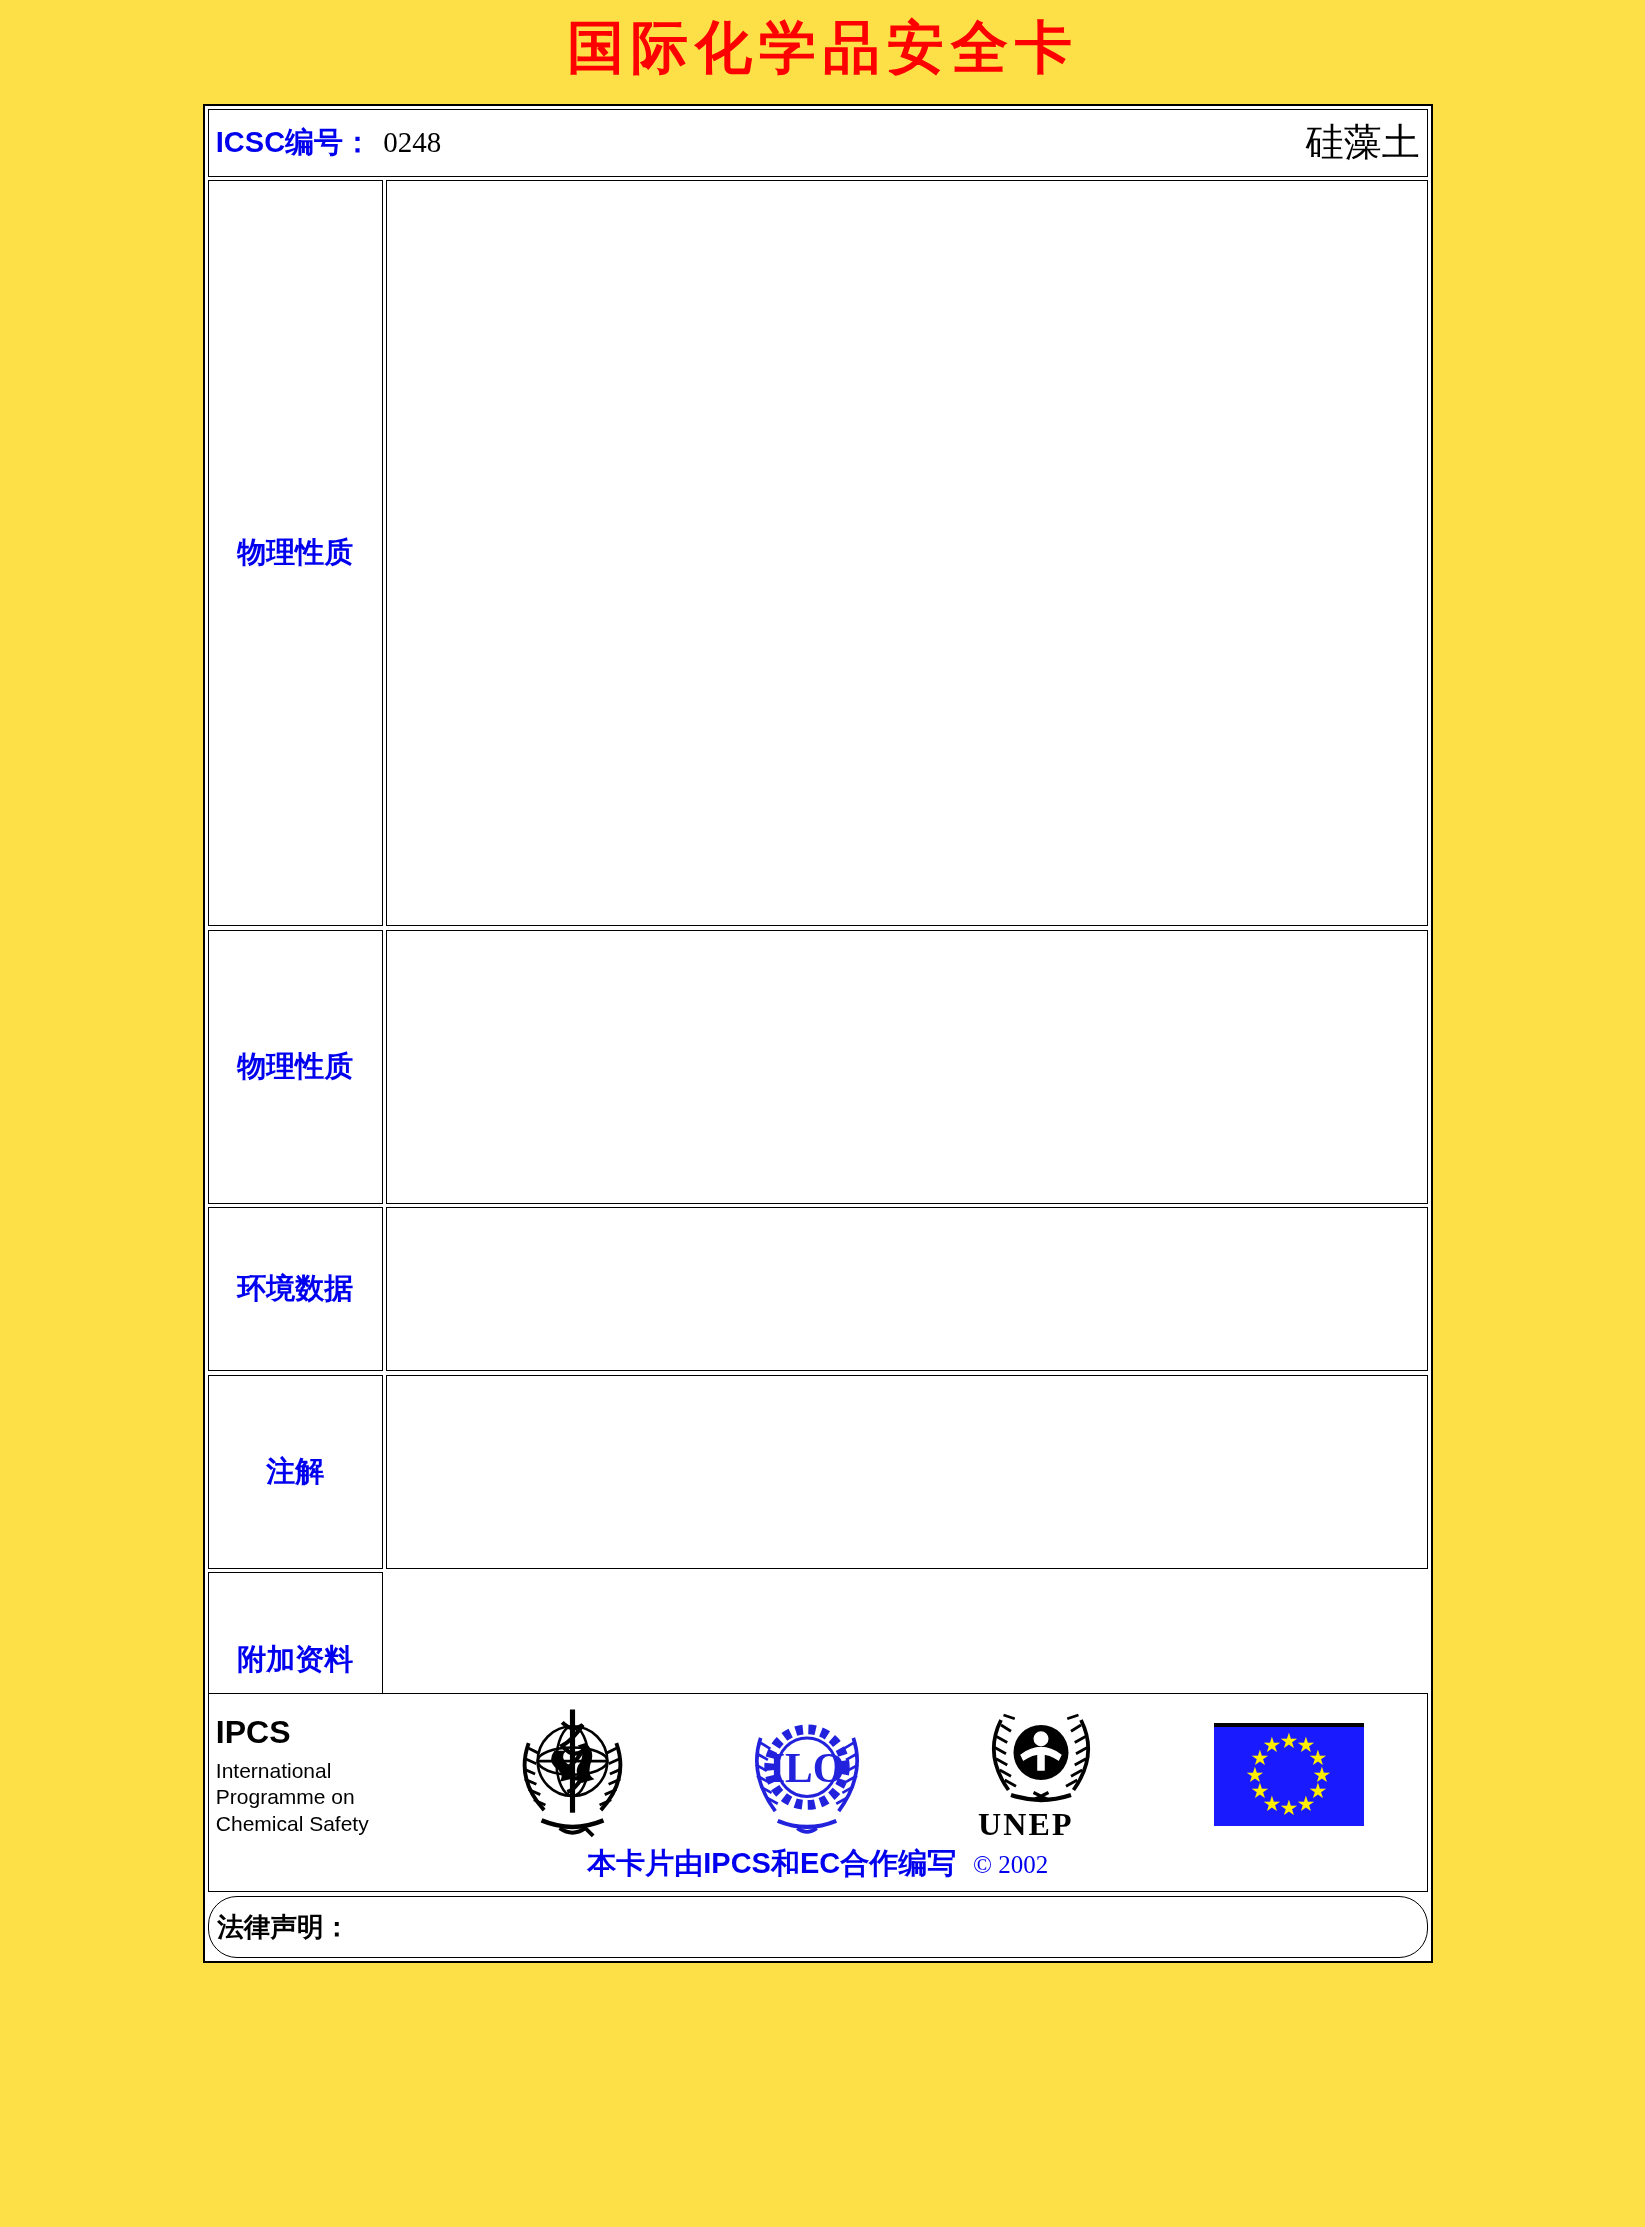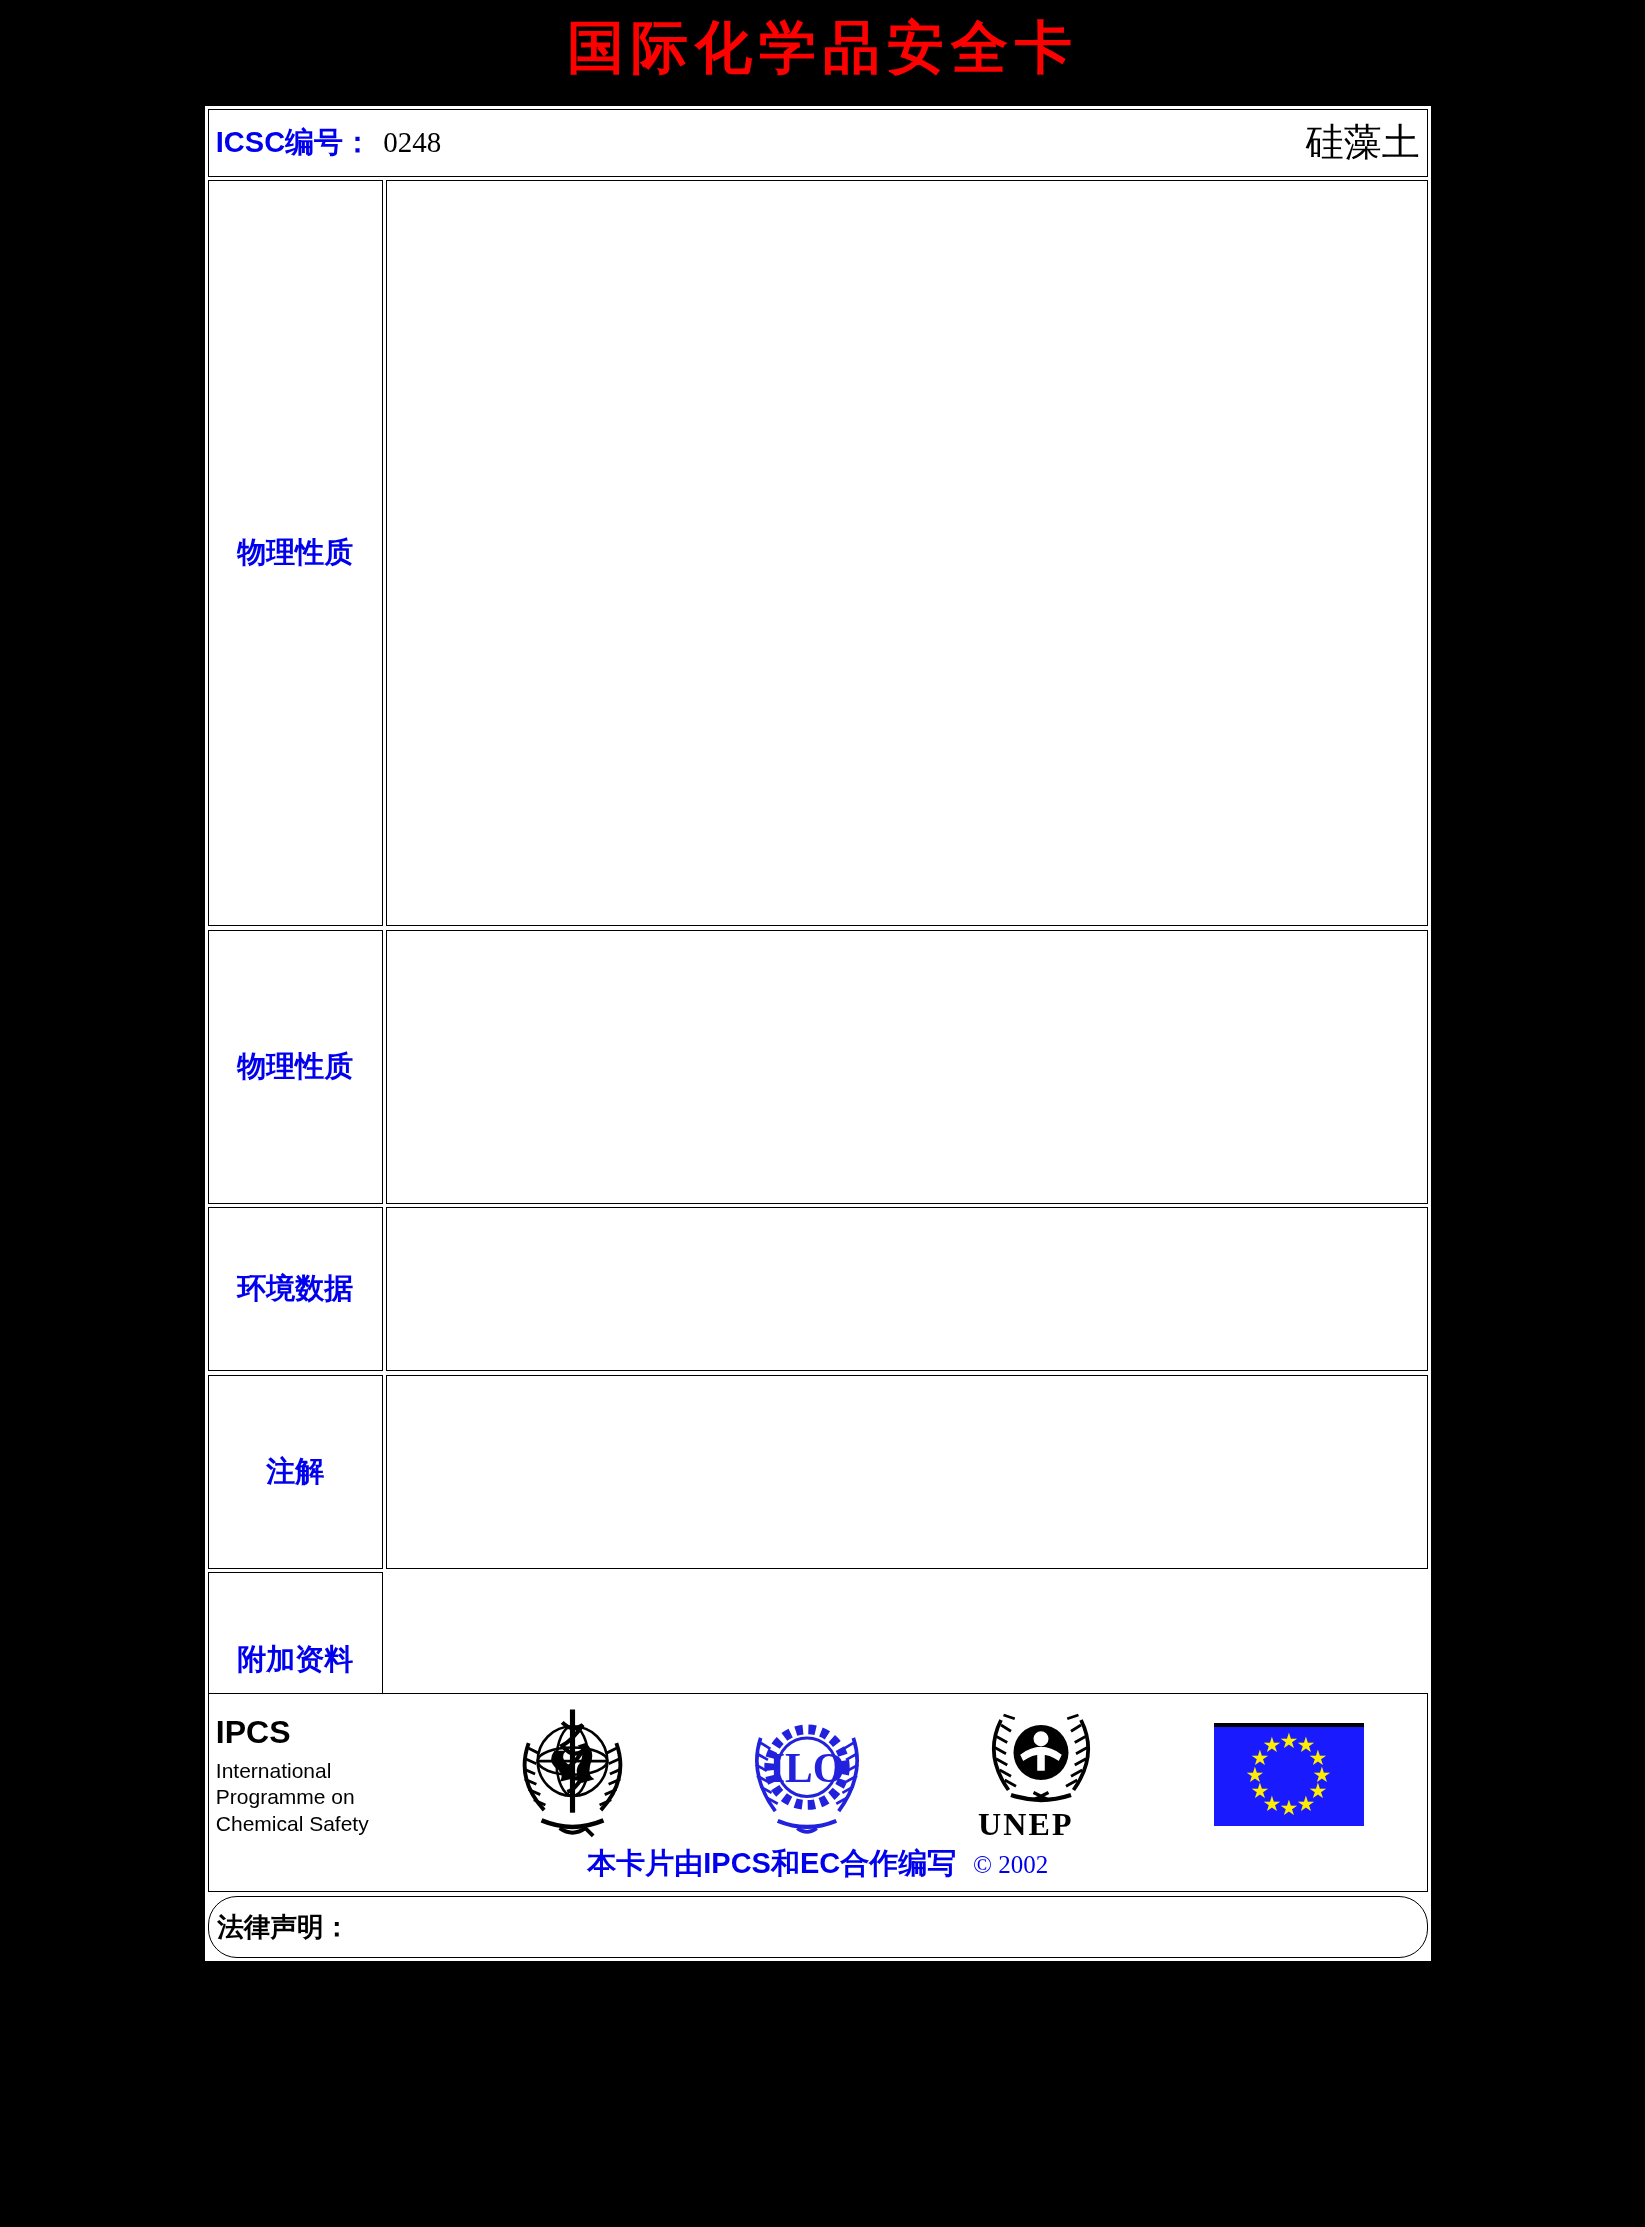--- a/index.html
+++ b/index.html
@@ -5,21 +5,21 @@
   :root{
     --red:#ff0000;
     --blue:#0000ee;
     --ink:#000000;
     --eublue:#1a1aff;
     --eustar:#ffee00;
     --ilo:#2222dd;
   }
   html,body{margin:0;padding:0;background:#ffffff;}
   .page{
-    position:relative;width:1646px;height:2227px;background:#000000;
+    position:relative;width:1646px;height:2227px;background:#fde047;
     font-family:"Liberation Serif",serif;color:var(--ink);overflow:hidden;
   }
   .page-title{
     position:absolute;top:9.8px;left:0;width:100%;margin:0;text-align:center;
     font-family:"Liberation Sans",sans-serif;font-weight:bold;
     font-size:57px;letter-spacing:7px;color:var(--red);
   }
   .card{
     position:absolute;left:203px;top:104px;width:1220px;
     border:2.8px solid #000;padding:2.8px;background:#fff;box-sizing:content-box;

